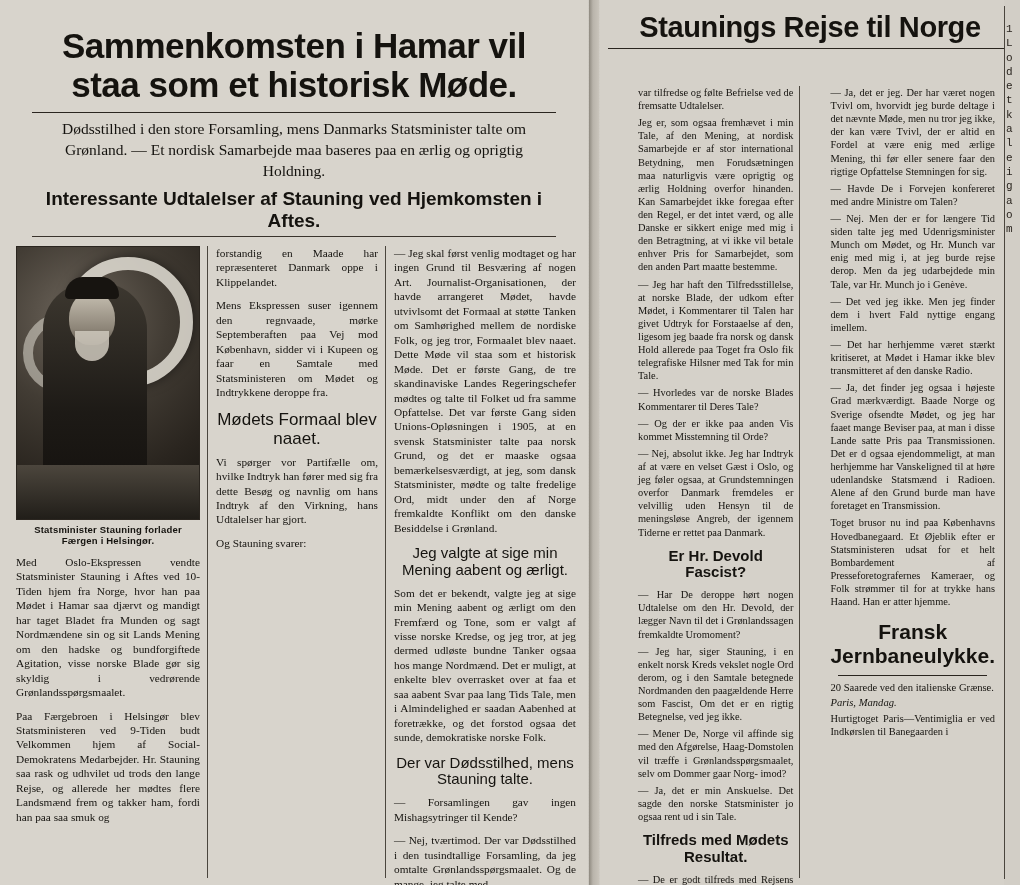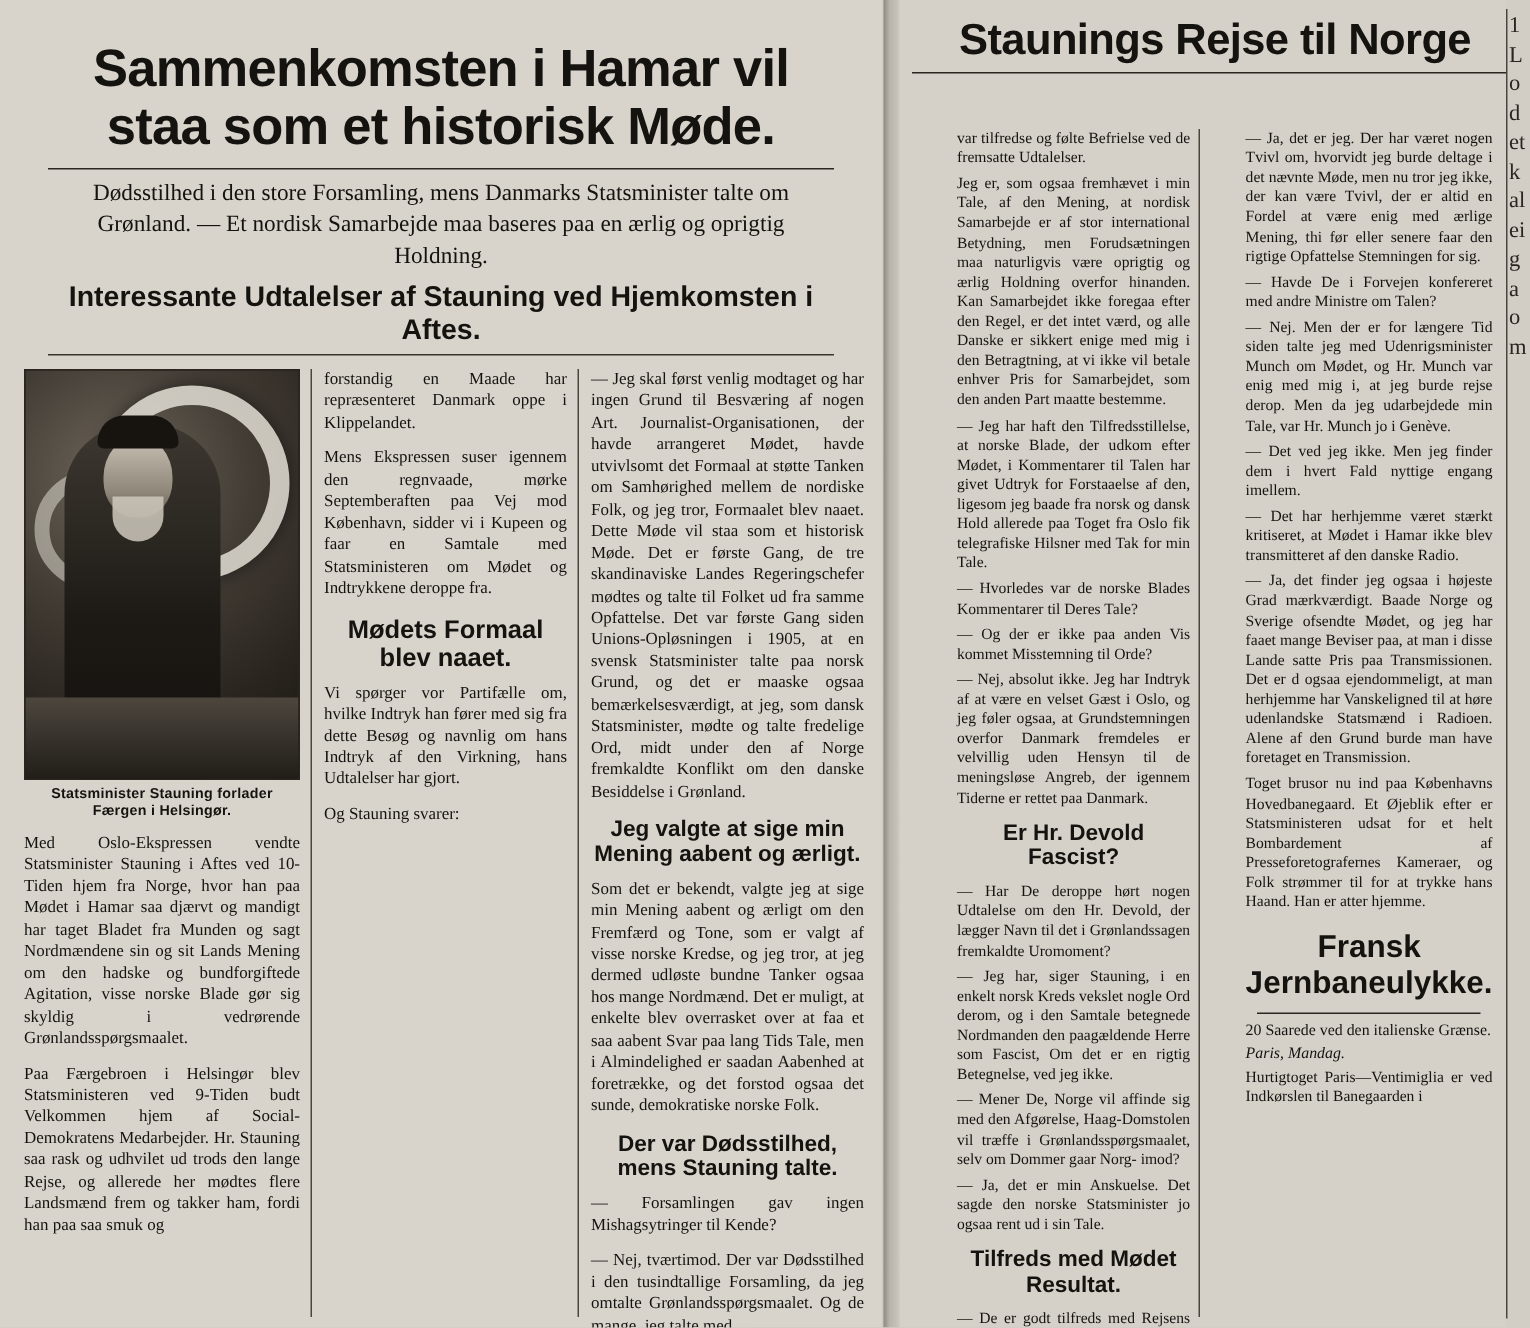--- a/index.html
+++ b/index.html
@@ -182,21 +182,21 @@
     font-family: "Liberation Sans", sans-serif;
   }
   .body-text {
     font-size: 11.3px;
     line-height: 1.28;
     text-align: justify;
     hyphens: auto;
     margin: 0 0 9px 0;
   }
   .sub-head {
-    font-weight: bold;
+    font-weight: normal;
     font-size: 17px;
     text-align: center;
     line-height: 1.12;
     margin: 10px 0 7px 0;
     font-family: "Liberation Sans", sans-serif;
   }
   .sub-head.sm { font-size: 15px; }
 
   
   .r-headline {
@@ -255,25 +255,26 @@
 
   
   .sliver {
     position: absolute;
     left: 1004px; top: 0;
     width: 16px; height: 885px;
     background: #d2cec6;
     overflow: hidden;
   }
   .sliver .txt {
-    font-size: 15px;
+    font-size: 11px;
     line-height: 1.3;
-    padding: 8px 1px 0 2px;
+    padding: 22px 1px 0 2px;
     color: #2a251f;
     word-break: break-all;
+    font-family: Liberation Mono, monospace;
   }
   .sliver-rule {
     position: absolute;
     left: 0; top: 6px; bottom: 6px;
     width: 1px;
     background: #4a453d;
   }
 </style>
 </head>
 <body>
@@ -342,21 +343,21 @@
         <p class="r-body">Jeg er, som ogsaa fremhævet i min Tale, af den Mening, at nordisk Samarbejde er af stor international Betydning, men Forudsætningen maa naturligvis være oprigtig og ærlig Holdning overfor hinanden. Kan Samarbejdet ikke foregaa efter den Regel, er det intet værd, og alle Danske er sikkert enige med mig i den Betragtning, at vi ikke vil betale enhver Pris for Samarbejdet, som den anden Part maatte bestemme.</p>
         <p class="r-body">— Jeg har haft den Tilfredsstillelse, at norske Blade, der udkom efter Mødet, i Kommentarer til Talen har givet Udtryk for Forstaaelse af den, ligesom jeg baade fra norsk og dansk Hold allerede paa Toget fra Oslo fik telegrafiske Hilsner med Tak for min Tale.</p>
         <p class="r-body">— Hvorledes var de norske Blades Kommentarer til Deres Tale?</p>
         <p class="r-body">— Og der er ikke paa anden Vis kommet Misstemning til Orde?</p>
         <p class="r-body">— Nej, absolut ikke. Jeg har Indtryk af at være en velset Gæst i Oslo, og jeg føler ogsaa, at Grundstemningen overfor Danmark fremdeles er velvillig uden Hensyn til de meningsløse Angreb, der igennem Tiderne er rettet paa Danmark.</p>
         <h3 class="r-sub">Er Hr. Devold Fascist?</h3>
         <p class="r-body">— Har De deroppe hørt nogen Udtalelse om den Hr. Devold, der lægger Navn til det i Grønlandssagen fremkaldte Uromoment?</p>
         <p class="r-body">— Jeg har, siger Stauning, i en enkelt norsk Kreds vekslet nogle Ord derom, og i den Samtale betegnede Nordmanden den paagældende Herre som Fascist, Om det er en rigtig Betegnelse, ved jeg ikke.</p>
         <p class="r-body">— Mener De, Norge vil affinde sig med den Afgørelse, Haag-Domstolen vil træffe i Grønlandsspørgsmaalet, selv om Dommer gaar Norg- imod?</p>
         <p class="r-body">— Ja, det er min Anskuelse. Det sagde den norske Statsminister jo ogsaa rent ud i sin Tale.</p>
-        <h3 class="r-sub">Tilfreds med Mødet Resultat.</h3>
+        <h3 class="r-sub">Tilfreds med Mødets Resultat.</h3>
         <p class="r-body">— De er godt tilfreds med Rejsens Resultat?</p>
         <div class="col-sep"></div>
       </div>
 
       <div class="r-col">
         <p class="r-body">— Ja, det er jeg. Der har været nogen Tvivl om, hvorvidt jeg burde deltage i det nævnte Møde, men nu tror jeg ikke, der kan være Tvivl, der er altid en Fordel at være enig med ærlige Mening, thi før eller senere faar den rigtige Opfattelse Stemningen for sig.</p>
         <p class="r-body">— Havde De i Forvejen konfereret med andre Ministre om Talen?</p>
         <p class="r-body">— Nej. Men der er for længere Tid siden talte jeg med Udenrigsminister Munch om Mødet, og Hr. Munch var enig med mig i, at jeg burde rejse derop. Men da jeg udarbejdede min Tale, var Hr. Munch jo i Genève.</p>
         <p class="r-body">— Det ved jeg ikke. Men jeg finder dem i hvert Fald nyttige engang imellem.</p>
         <p class="r-body">— Det har herhjemme været stærkt kritiseret, at Mødet i Hamar ikke blev transmitteret af den danske Radio.</p>

